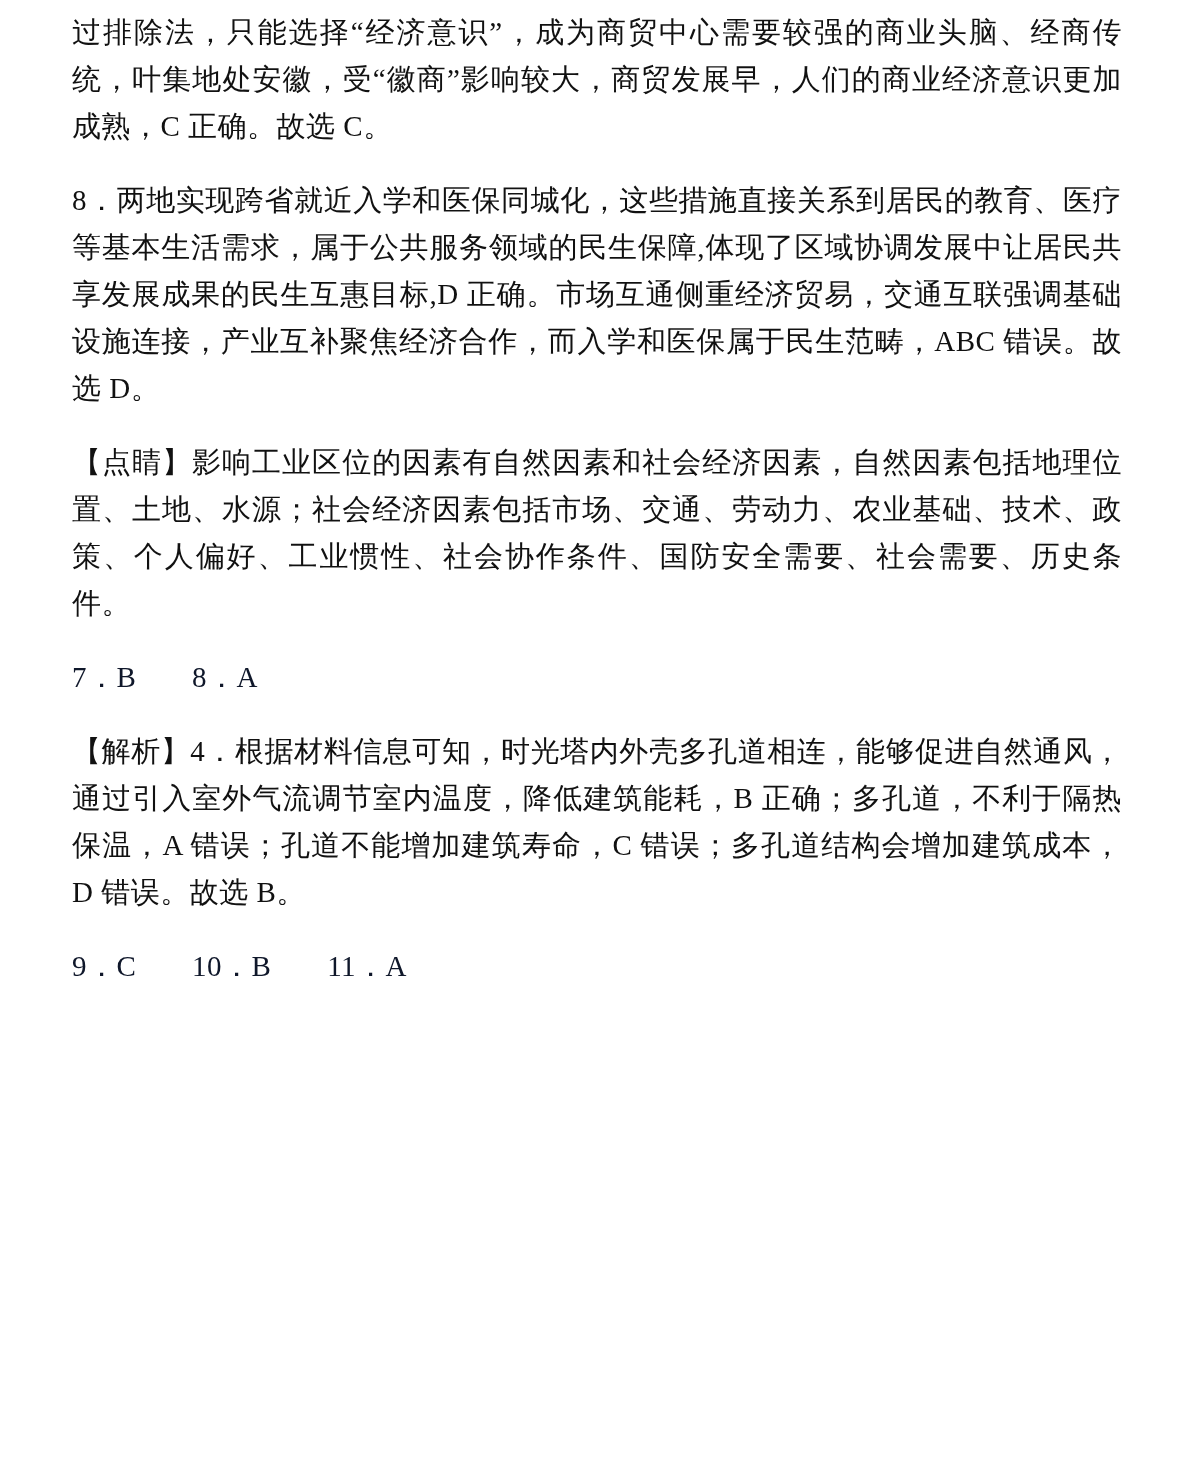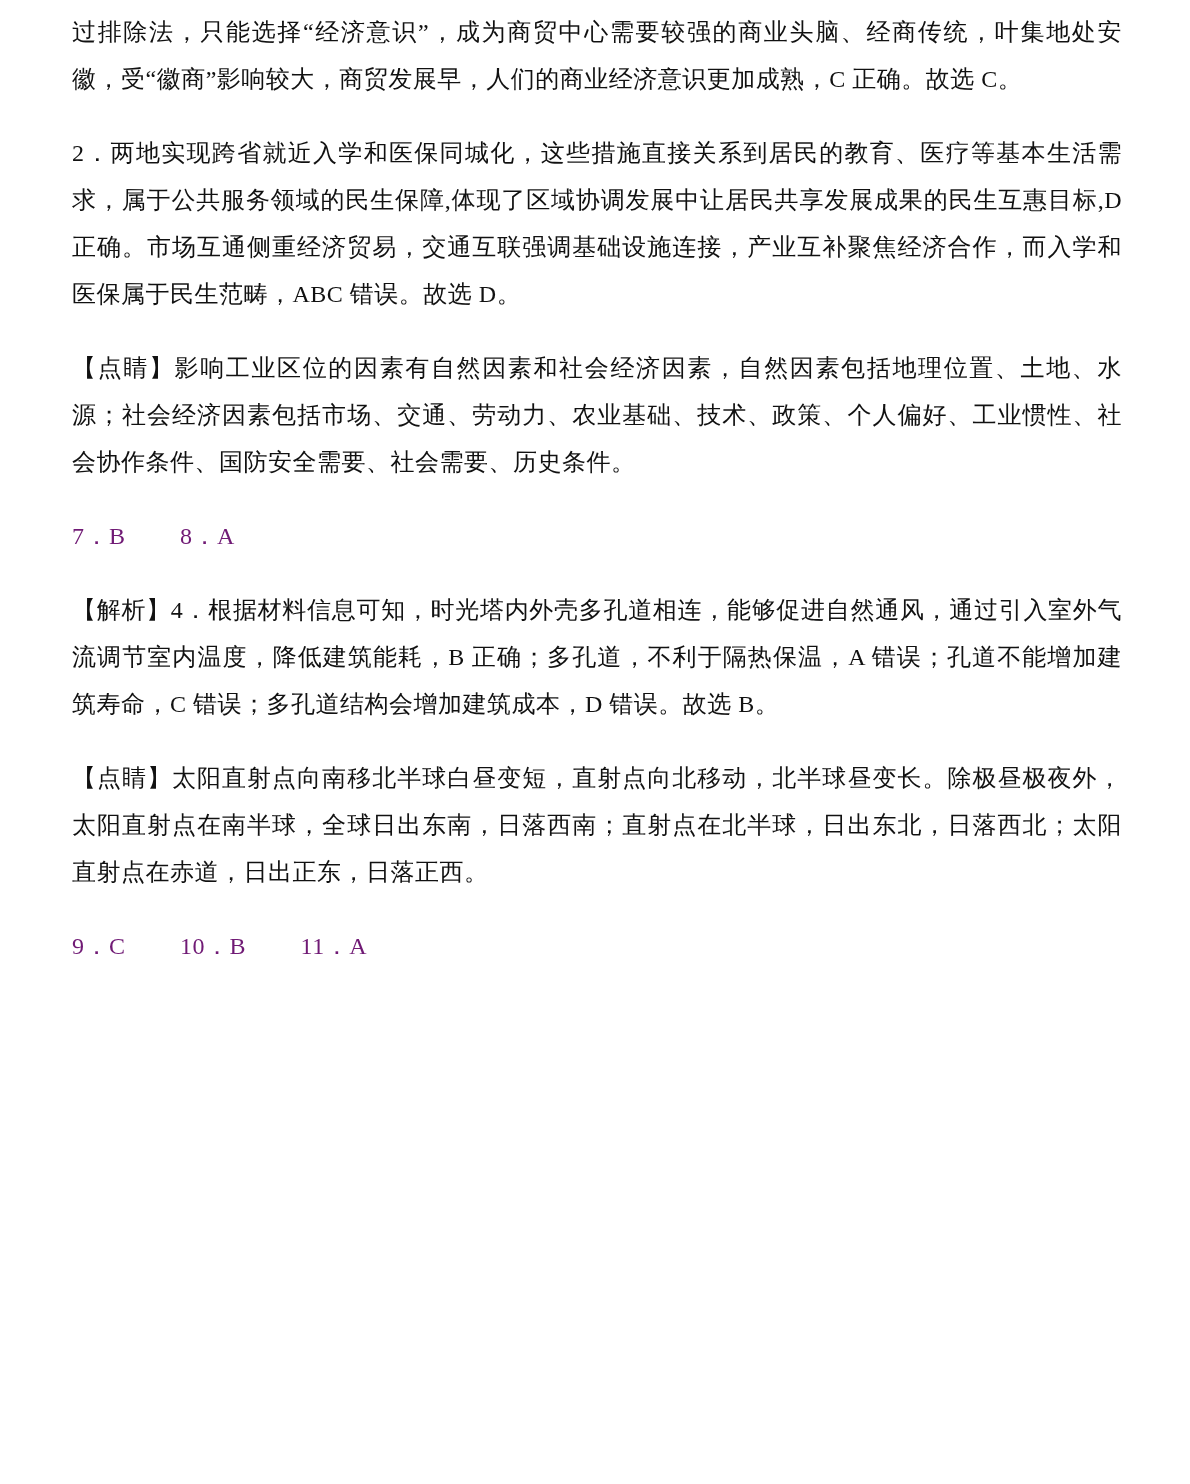--- a/index.html
+++ b/index.html
@@ -15,63 +15,62 @@
   }
   .page {
     box-sizing: border-box;
     width: 1190px;
     height: 1484px;
     padding: 9px 68px 0 72px;
     background: #ffffff;
   }
   .para {
     margin: 0 0 27px 0;
-    font-size: 24px;
+    font-size: 29px;
     line-height: 47px;
     color: #111111;
     text-align: justify;
     letter-spacing: 0.5px;
     word-break: break-all;
   }
   .para:last-child {
     margin-bottom: 0;
   }
   .answers {
-    color: #701a75;
+    color: #0f172a;
     text-align: left;
   }
   .ans {
     margin-right: 48px;
     display: inline-block;
   }
   .ans:last-child {
     margin-right: 0;
   }
 </style>
 </head>
 <body>
 
 <div class="page">
 
   <p class="para">过排除法，只能选择“经济意识”，成为商贸中心需要较强的商业头脑、经商传统，叶集地处安徽，受“徽商”影响较大，商贸发展早，人们的商业经济意识更加成熟，C 正确。故选 C。</p>
 
 
-  <p class="para">2．两地实现跨省就近入学和医保同城化，这些措施直接关系到居民的教育、医疗等基本生活需求，属于公共服务领域的民生保障,体现了区域协调发展中让居民共享发展成果的民生互惠目标,D 正确。市场互通侧重经济贸易，交通互联强调基础设施连接，产业互补聚焦经济合作，而入学和医保属于民生范畴，ABC 错误。故选 D。</p>
+  <p class="para">8．两地实现跨省就近入学和医保同城化，这些措施直接关系到居民的教育、医疗等基本生活需求，属于公共服务领域的民生保障,体现了区域协调发展中让居民共享发展成果的民生互惠目标,D 正确。市场互通侧重经济贸易，交通互联强调基础设施连接，产业互补聚焦经济合作，而入学和医保属于民生范畴，ABC 错误。故选 D。</p>
 
   <p class="para">【点睛】影响工业区位的因素有自然因素和社会经济因素，自然因素包括地理位置、土地、水源；社会经济因素包括市场、交通、劳动力、农业基础、技术、政策、个人偏好、工业惯性、社会协作条件、国防安全需要、社会需要、历史条件。</p>
 
   <p class="para answers">
     <span class="ans">7．B</span>
     <span class="ans">8．A</span>
   </p>
 
   <p class="para">【解析】4．根据材料信息可知，时光塔内外壳多孔道相连，能够促进自然通风，通过引入室外气流调节室内温度，降低建筑能耗，B 正确；多孔道，不利于隔热保温，A 错误；孔道不能增加建筑寿命，C 错误；多孔道结构会增加建筑成本，D 错误。故选 B。</p>
 
 
-  <p class="para">【点睛】太阳直射点向南移北半球白昼变短，直射点向北移动，北半球昼变长。除极昼极夜外，太阳直射点在南半球，全球日出东南，日落西南；直射点在北半球，日出东北，日落西北；太阳直射点在赤道，日出正东，日落正西。</p>
 
   <p class="para answers">
     <span class="ans">9．C</span>
     <span class="ans">10．B</span>
     <span class="ans">11．A</span>
   </p>
 
 </div>
 
 </body></html>

